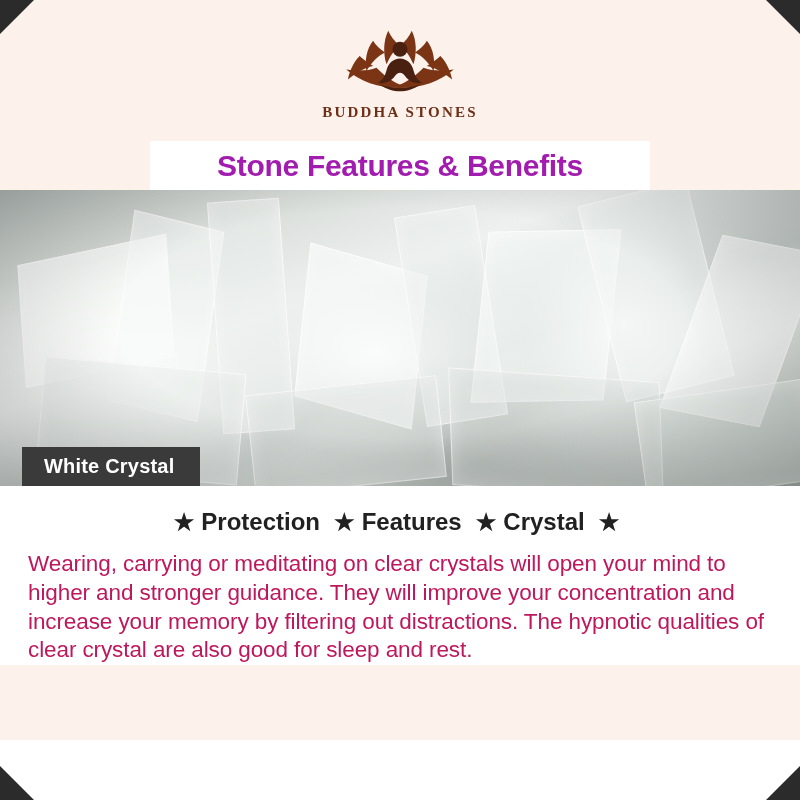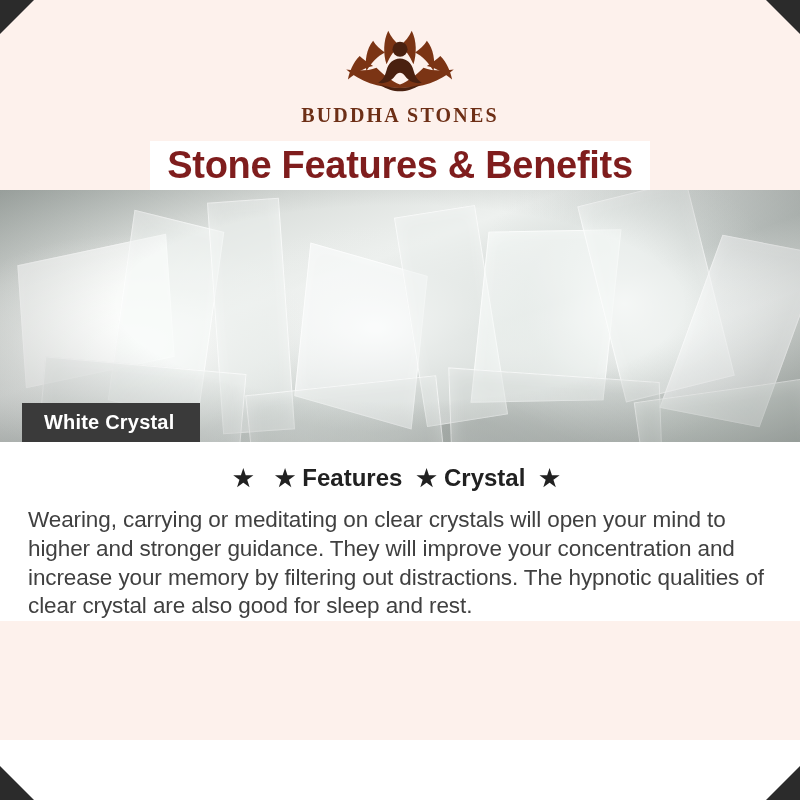--- a/index.html
+++ b/index.html
@@ -63,50 +63,50 @@
     flex-direction: column;
     align-items: center;
   }
   .logo-mark {
     width: 168px;
     height: 78px;
     display: block;
   }
   .brand-name {
     margin-top: 4px;
-    font-size: 20px;
+    font-size: 15px;
     letter-spacing: 2.2px;
     font-weight: bold;
     color: #6d2f16;
     font-family: "Liberation Serif", serif;
   }
 
   .title-bar {
     position: absolute;
     left: 150px;
     right: 150px;
     top: 141px;
     height: 49px;
     background: #ffffff;
     display: flex;
     align-items: center;
     justify-content: center;
   }
   .title-bar .title-text {
-    font-size: 38px;
-    font-weight: bold;
-    color: #7f1d1d;
+    font-size: 30px;
+    font-weight: bold;
+    color: #a21caf;
     letter-spacing: -0.3px;
     font-family: "Liberation Sans", sans-serif;
   }
 
   
   .photo {
     position: relative;
-    height: 252px;
+    height: 296px;
     width: 800px;
     overflow: hidden;
     background: #cfd2d0;
   }
   .photo-bg {
     position: absolute;
     inset: 0;
     background:
       radial-gradient(ellipse 260px 150px at 16% 62%, rgba(255,255,255,0.95) 0%, rgba(240,242,240,0.5) 45%, rgba(200,205,202,0) 75%),
       radial-gradient(ellipse 220px 130px at 47% 55%, rgba(255,255,255,0.9) 0%, rgba(235,238,236,0.45) 50%, rgba(190,196,193,0) 80%),
@@ -176,21 +176,21 @@
     color: #212121;
     margin-right: 7px;
     line-height: 1;
   }
 
   .description {
     padding: 14px 28px 0 28px;
     background: #ffffff;
     font-size: 22.5px;
     line-height: 1.28;
-    color: #404040;
+    color: #be185d;
     text-align: left;
     letter-spacing: -0.1px;
     hyphens: manual;
   }
 
   .bottom-fill {
     position: absolute;
     left: 0; right: 0; bottom: 0;
     height: 60px;
     background: #ffffff;
@@ -250,20 +250,21 @@
     <div class="shard s11"></div>
     <div class="shard s12"></div>
     <div class="photo-vignette"></div>
     <div class="caption">White Crystal</div>
   </div>
 
   <div class="benefits">
     <div class="benefit-row">
       <span class="benefit-item">
         <span class="star">★</span>
+        <span>Protection</span>
       </span>
       <span class="benefit-item">
         <span class="star">★</span>
         <span>Features</span>
       </span>
       <span class="benefit-item">
         <span class="star">★</span>
         <span>Crystal</span>
       </span>
       <span class="benefit-item">

